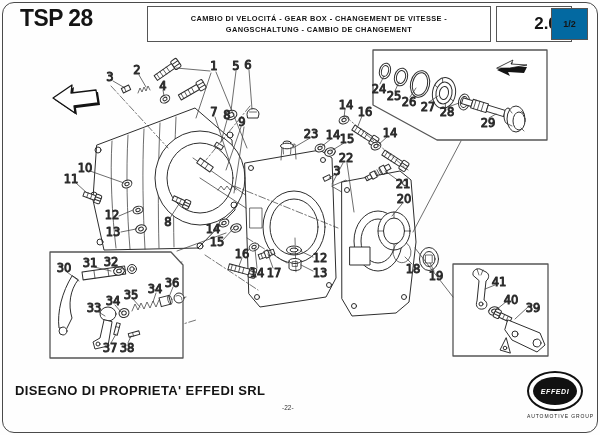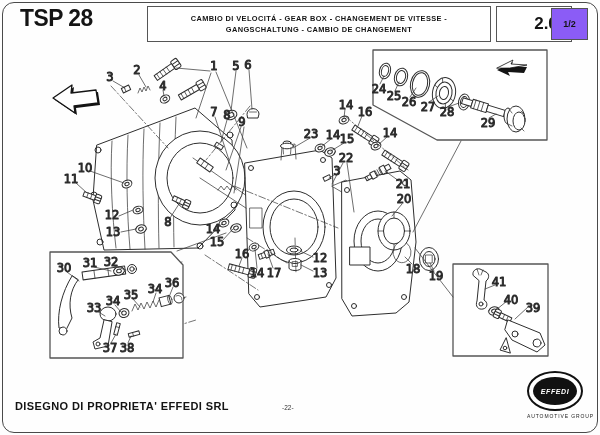--- a/index.html
+++ b/index.html
@@ -9,24 +9,24 @@
 
   
   .model{position:absolute;left:20px;top:4px;font-size:24px;font-weight:bold;letter-spacing:-0.5px;
          transform:scaleX(.95);transform-origin:left;}
   .title-box{position:absolute;left:147px;top:6px;width:342px;height:34px;border:1.4px solid #555;
              display:flex;flex-direction:column;justify-content:center;align-items:center;background:#fff;}
   .title-box div{font-size:7.4px;font-weight:bold;letter-spacing:.4px;line-height:1.55;white-space:nowrap;}
   .section-box{position:absolute;left:496px;top:6px;width:50px;height:34px;border:1.4px solid #555;
                display:flex;align-items:center;justify-content:center;font-size:17px;font-weight:bold;background:#fff;padding-left:24px;}
   .pageind-box{position:absolute;left:551px;top:8px;width:35px;height:30px;border:1.2px solid #555;
-               display:flex;align-items:center;justify-content:center;font-size:9px;font-weight:bold;background:#8b5cf6;}
+               display:flex;align-items:center;justify-content:center;font-size:9px;font-weight:bold;background:#0369a1;}
 
   
-  .prop-note{position:absolute;left:15px;top:400px;font-size:11px;font-weight:bold;letter-spacing:.4px;}
+  .prop-note{position:absolute;left:15px;top:383px;font-size:13px;font-weight:bold;letter-spacing:.4px;}
   .page-num{position:absolute;left:282px;top:404px;font-size:6.5px;color:#333;}
   .logo-wrap{position:absolute;left:527px;top:371px;width:56px;text-align:center;}
   .logo-oval{width:52px;height:36px;margin:0 auto;border:2px solid #111;border-radius:50%;
              display:flex;align-items:center;justify-content:center;background:#fff;}
   .logo-core{width:44px;height:28px;border-radius:50%;background:#111;display:flex;align-items:center;
              justify-content:center;}
   .logo-core span{color:#fff;font-size:7px;font-weight:bold;font-style:italic;letter-spacing:.6px;}
   .logo-tag{margin-top:2px;font-size:5px;letter-spacing:.9px;color:#222;white-space:nowrap;}
 
   

